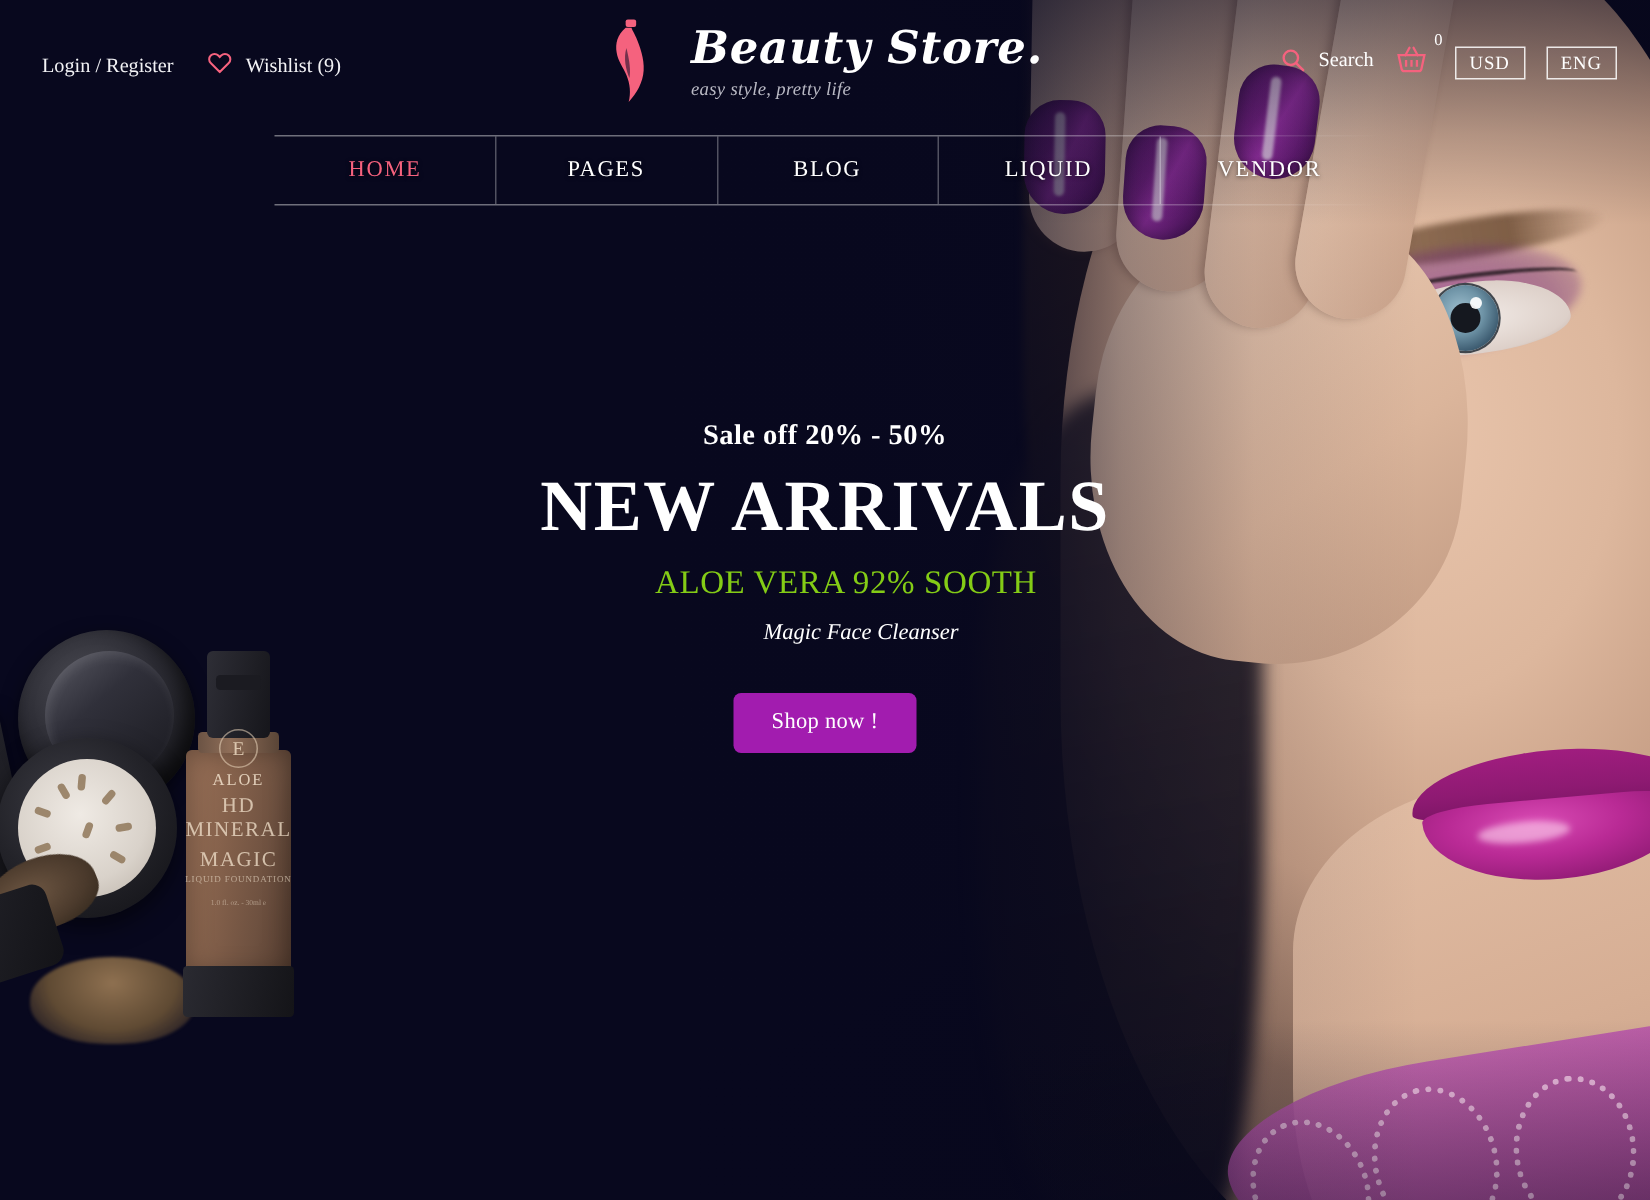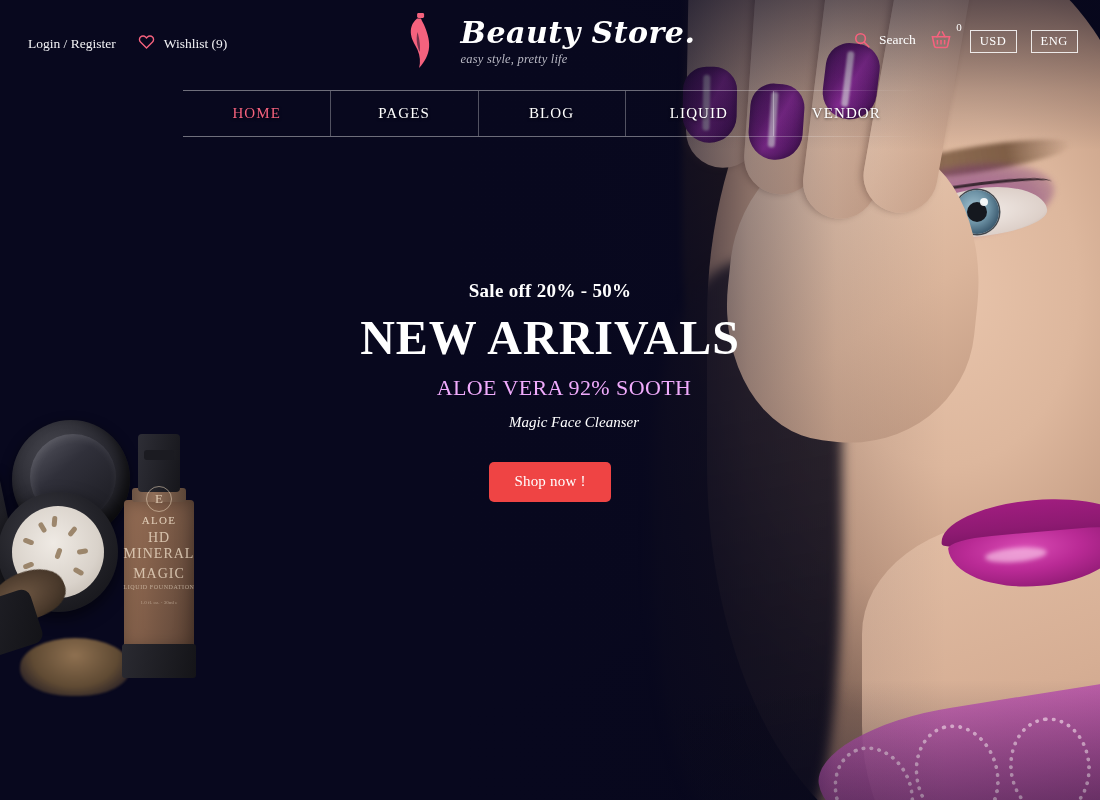--- a/index.html
+++ b/index.html
@@ -477,37 +477,37 @@
   .hero-title {
     color: #fff;
     font-size: 48px;
     font-weight: bold;
     letter-spacing: 1px;
     line-height: 1.08;
     margin-top: 10px;
     font-family: "Liberation Serif", "DejaVu Serif", serif;
   }
   .hero-sub {
-    color: #f0abfc;
+    color: #84cc16;
     font-size: 22px;
     letter-spacing: .4px;
     margin-top: 11px;
     padding-left: 28px;
   }
   .hero-caption {
     color: #fff;
     font-size: 15px;
     font-style: italic;
     margin-top: 13px;
     padding-left: 48px;
   }
   .cta {
     display: inline-block;
     margin-top: 31px;
-    background: #ef4444;
+    background: #a21caf;
     color: #fff;
     font-size: 15px;
     padding: 11px 25px 12px;
     border-radius: 5px;
     border: none;
     cursor: pointer;
     font-family: "Liberation Serif", "DejaVu Serif", serif;
     letter-spacing: .2px;
   }
 </style>

